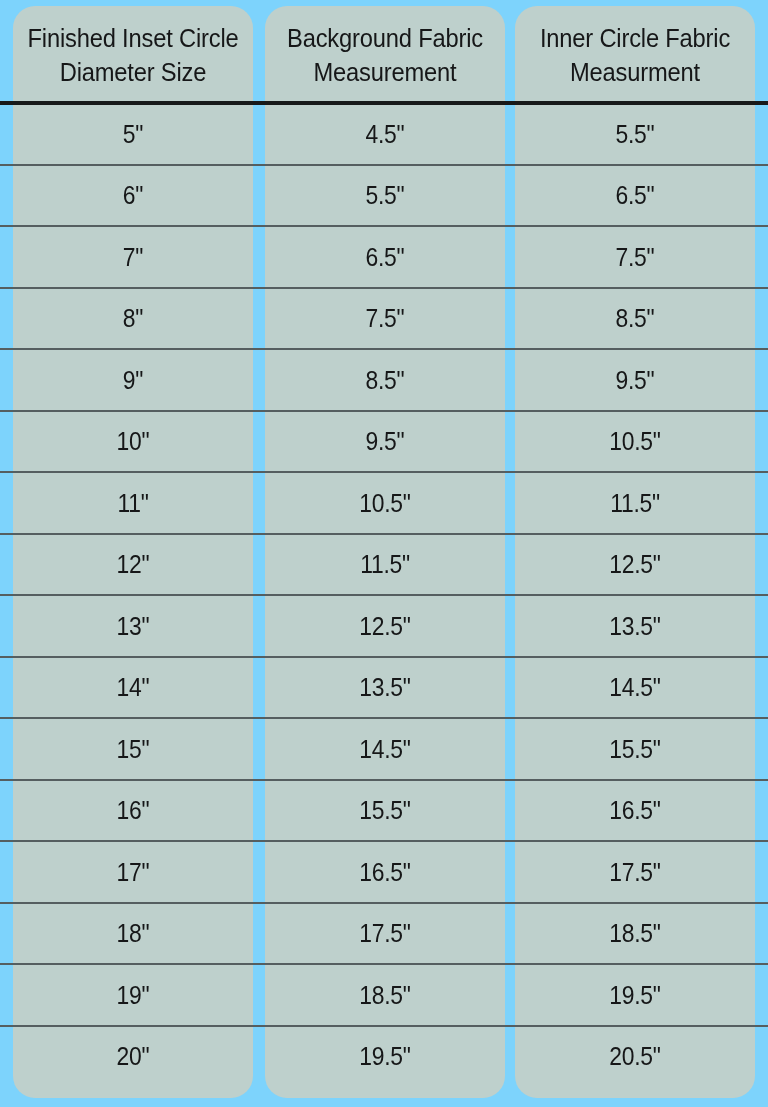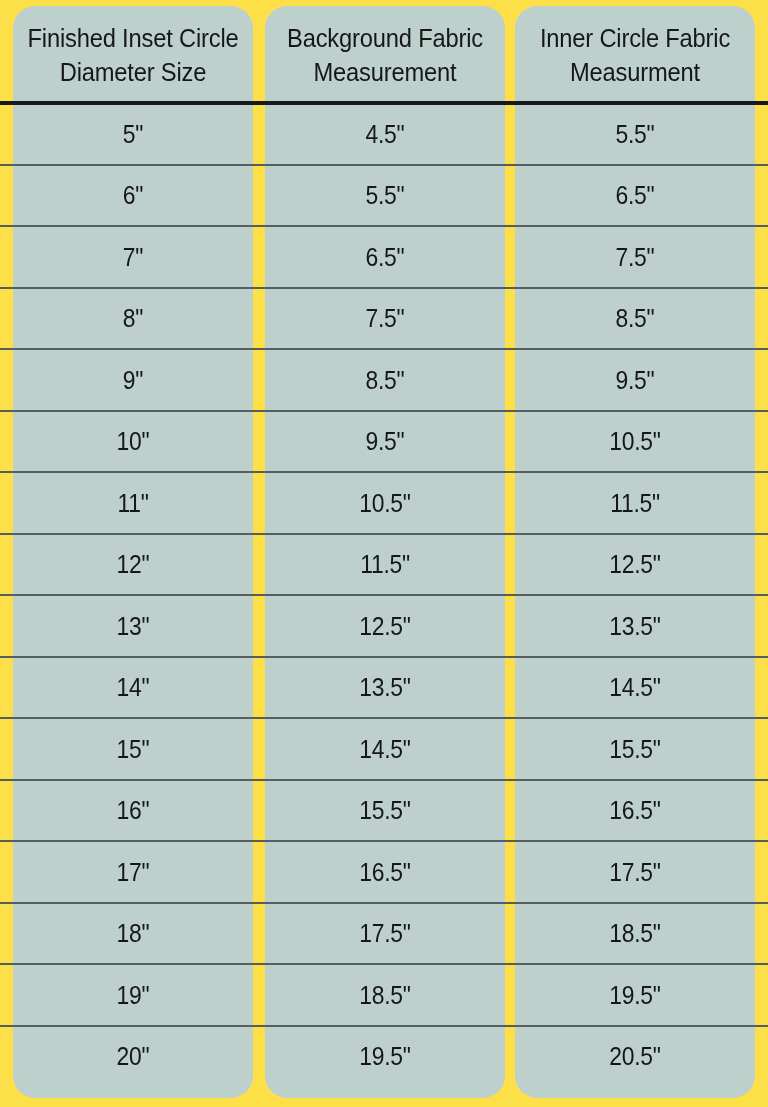--- a/index.html
+++ b/index.html
@@ -13,21 +13,21 @@
     height: 1107px;
     overflow: hidden;
     font-family: "Liberation Sans", "DejaVu Sans", sans-serif;
     -webkit-font-smoothing: antialiased;
   }
 
   #chart-root {
     position: relative;
     width: 768px;
     height: 1107px;
-    background: #fde047;
+    background: #7dd3fc;
   }
 
   
   .col-panel {
     position: absolute;
     top: 6px;
     height: 1092px;
     background: #bed0cc;
     border-radius: 22px;
   }

